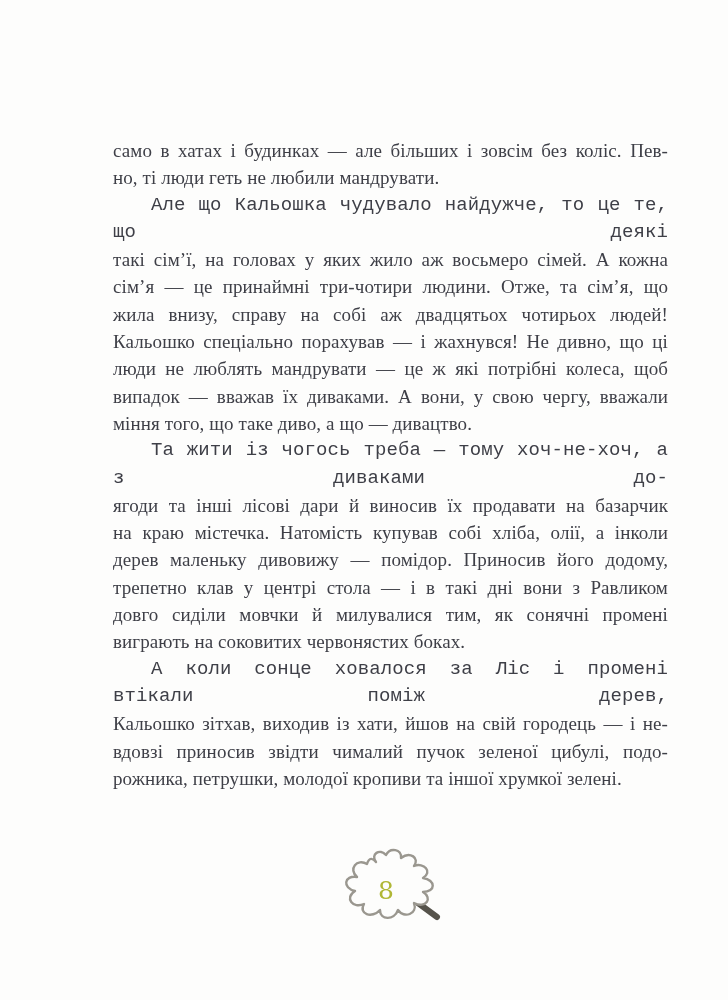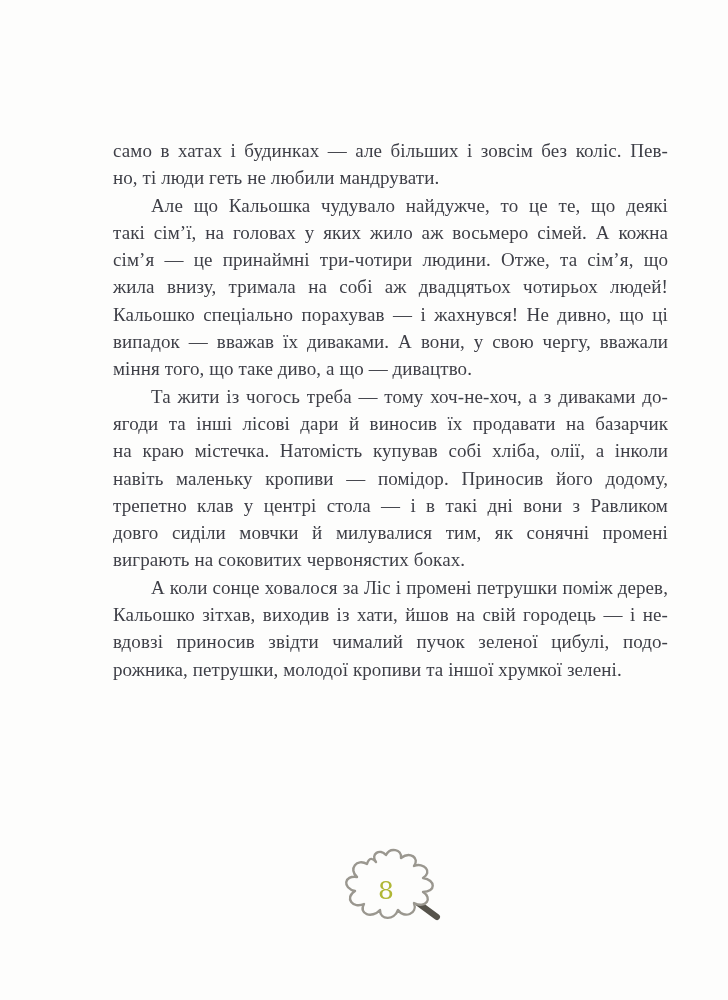--- a/index.html
+++ b/index.html
@@ -23,21 +23,21 @@
     color: #3e3f47;
     letter-spacing: 0.1px;
   }
   .para { margin: 0; }
   .line {
     text-align: justify;
     text-align-last: justify;
     white-space: normal;
   }
   .line.last { text-align-last: left; }
-  .line.indent { text-indent: 38px; }
+  .line.indent { text-indent: 38px; font-family: Liberation Mono, monospace; }
   .ornament {
     position: absolute;
     left: 338px; top: 846px;
     width: 116px; height: 78px;
   }
   .ornament svg { display: block; width: 100%; height: 100%; }
   .leaf-number {
     font-family: "DejaVu Serif", serif;
     font-size: 25px;
   }
@@ -49,38 +49,39 @@
 
   <div class="text-block" style="color: rgb(62, 63, 71);">
       <div class="para">
         <div class="line">само в хатах і будинках — але більших і зовсім без коліс. Пев-</div>
         <div class="line last">но, ті люди геть не любили мандрувати.</div>
       </div>
       <div class="para">
         <div class="line indent">Але що Кальошка чудувало найдужче, то це те, що деякі</div>
         <div class="line">такі сім’ї, на головах у яких жило аж восьмеро сімей. А кожна</div>
         <div class="line">сім’я — це принаймні три-чотири людини. Отже, та сім’я, що</div>
-        <div class="line">жила внизу, тримала на собі аж двадцятьох чотирьох людей!</div>
+        <div class="line">жила внизу, справу на собі аж двадцятьох чотирьох людей!</div>
         <div class="line">Кальошко спеціально порахував — і жахнувся! Не дивно, що ці</div>
+        <div class="line">люди не люблять мандрувати — це ж які потрібні колеса, щоб</div>
       </div>
       <div class="para">
         <div class="line">випадок — вважав їх диваками. А вони, у свою чергу, вважали</div>
         <div class="line last">міння того, що таке диво, а що — дивацтво.</div>
       </div>
       <div class="para">
         <div class="line indent">Та жити із чогось треба — тому хоч-не-хоч, а з диваками до-</div>
         <div class="line">ягоди та інші лісові дари й виносив їх продавати на базарчик</div>
         <div class="line">на краю містечка. Натомість купував собі хліба, олії, а інколи</div>
-        <div class="line">навіть маленьку кропиви — помідор. Приносив його додому,</div>
+        <div class="line">дерев маленьку дивовижу — помідор. Приносив його додому,</div>
         <div class="line">трепетно клав у центрі стола — і в такі дні вони з Равликом</div>
         <div class="line">довго сиділи мовчки й милувалися тим, як сонячні промені</div>
         <div class="line last">виграють на соковитих червонястих боках.</div>
       </div>
       <div class="para">
-        <div class="line indent">А коли сонце ховалося за Ліс і промені петрушки поміж дерев,</div>
+        <div class="line indent">А коли сонце ховалося за Ліс і промені втікали поміж дерев,</div>
         <div class="line">Кальошко зітхав, виходив із хати, йшов на свій городець — і не-</div>
         <div class="line">вдовзі приносив звідти чималий пучок зеленої цибулі, подо-</div>
         <div class="line last">рожника, петрушки, молодої кропиви та іншої хрумкої зелені.</div>
       </div>
     </div>
 
   <div class="ornament">
     <svg viewBox="0 0 116 78">
 
       <path d="M 80 57 L 99 71" fill="none" stroke="#56534b" stroke-width="6" stroke-linecap="round"></path>

